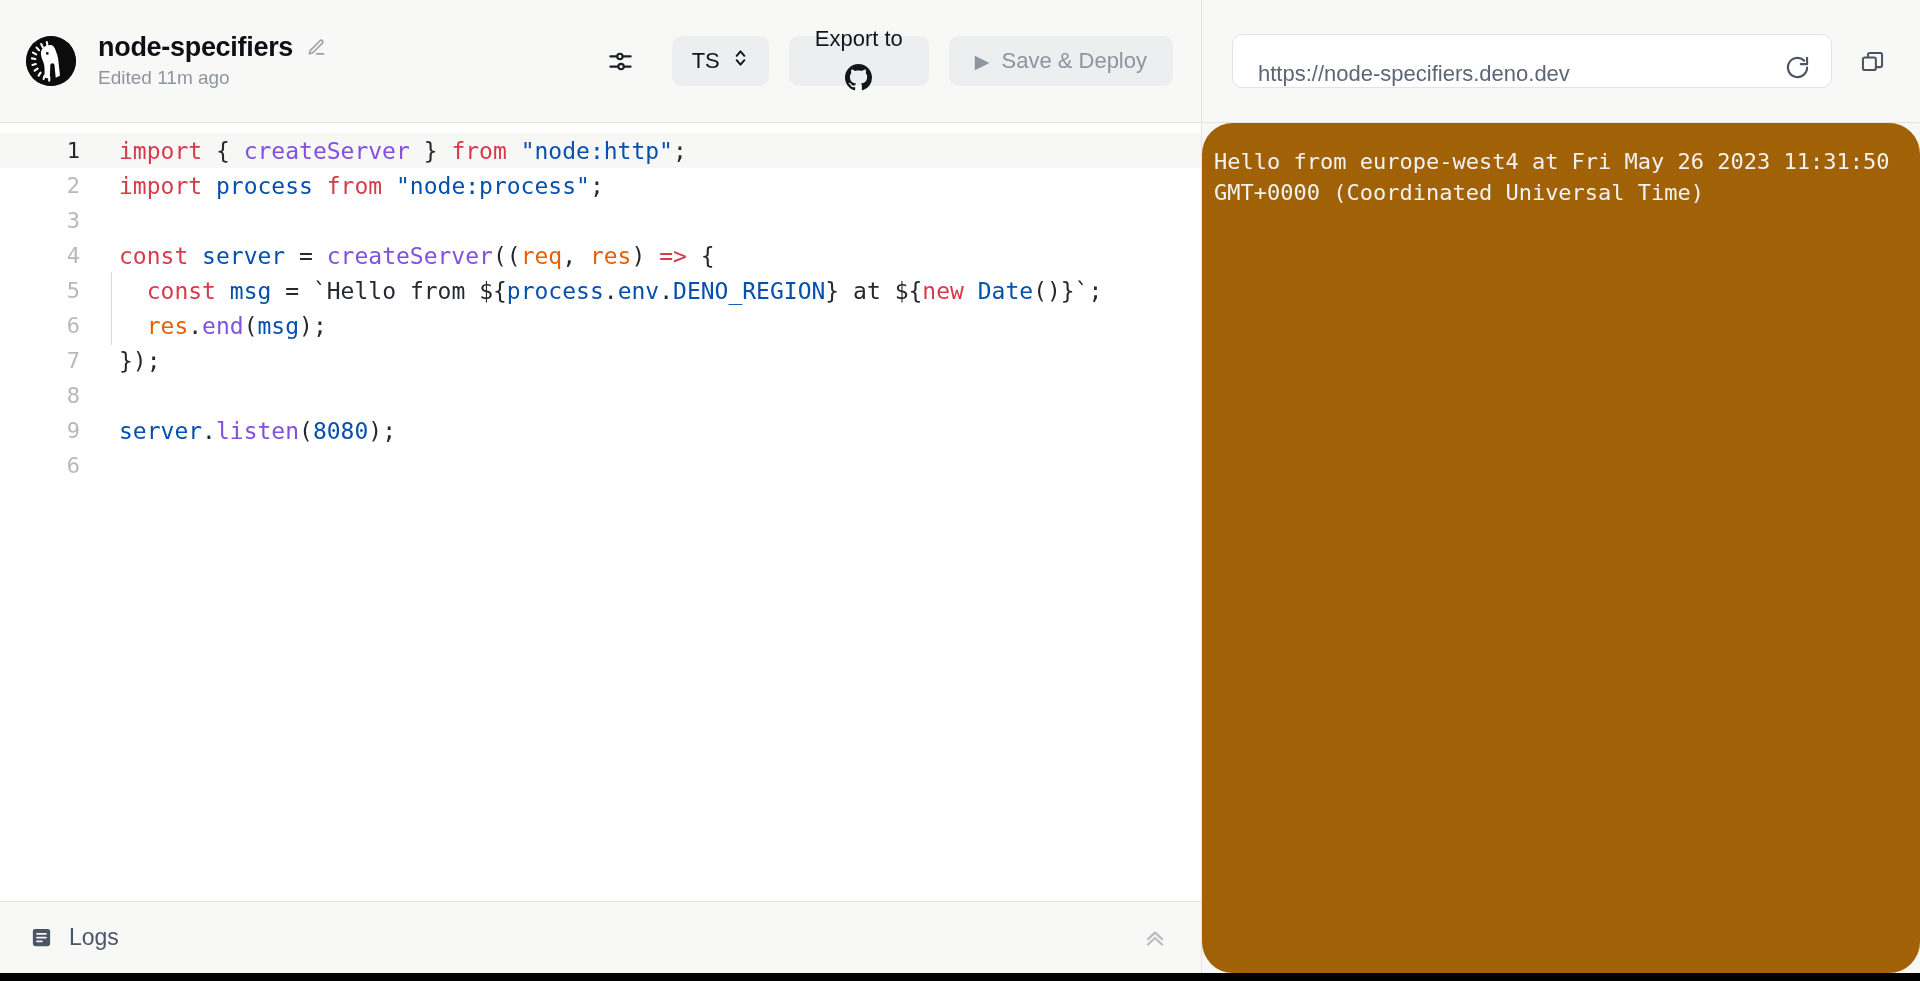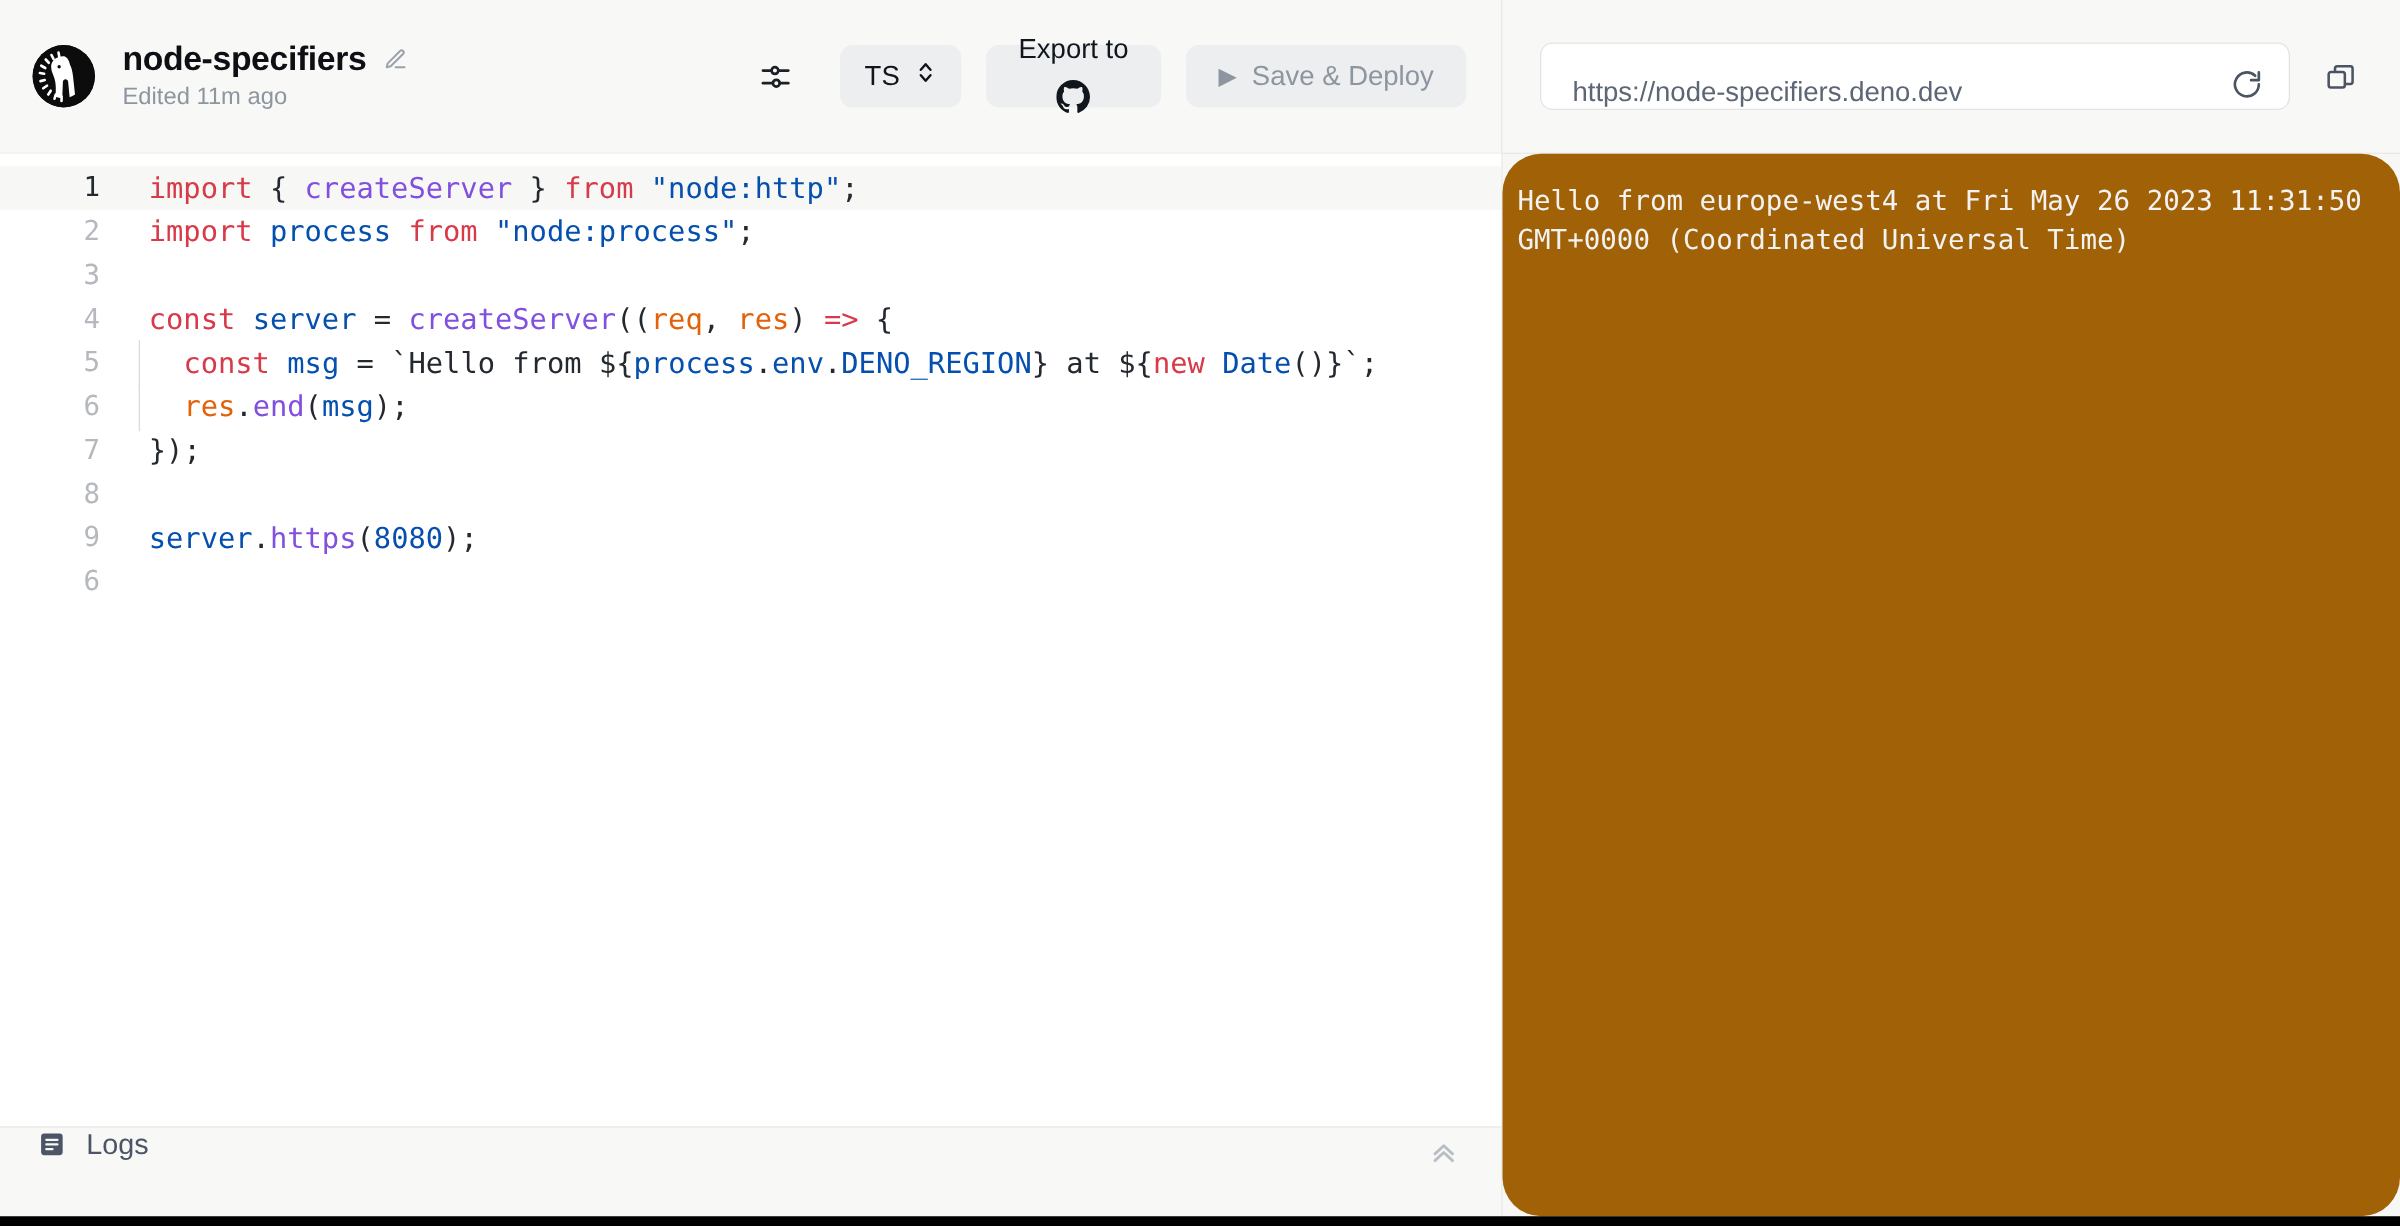--- a/index.html
+++ b/index.html
@@ -166,21 +166,21 @@
   .t-par  { color: #e36209; }
   .t-num  { color: #0550ae; }
   .t-pl   { color: #24292f; }
 
   
   .logsbar {
     height: 72px;
     flex: none;
     background: #f8f8f6;
     border-top: 1px solid #e3e3e0;
-    display: flex; align-items: flex-start;
+    display: flex; align-items: center;
     padding: 0 26px 0 30px;
   }
   .logs-left { display: flex; align-items: center; gap: 16px; cursor: pointer; }
   .logs-icon { width: 23px; height: 23px; color: #4b5565; display: block; }
   .logs-label { font-size: 23px; color: #4b5565; }
   .logs-spacer { flex: 1; }
   .chev-btn {
     width: 40px; height: 40px; border: none; background: transparent;
     display: flex; align-items: center; justify-content: center;
     cursor: pointer; color: #b9bec6;
@@ -312,21 +312,21 @@
     <div class="editor-pane">
       <div class="code-area" id="code-area">
           <div class="code-line active"><span class="ln">1</span><span class="code-txt"><span class="t-kw">import</span> { <span class="t-fn">createServer</span> <span class="t-pl">}</span> <span class="t-kw">from</span> <span class="t-str">"node:http"</span>;</span></div>
           <div class="code-line"><span class="ln">2</span><span class="code-txt"><span class="t-kw">import</span> <span class="t-var">process</span> <span class="t-kw">from</span> <span class="t-str">"node:process"</span>;</span></div>
           <div class="code-line"><span class="ln">3</span><span class="code-txt"></span></div>
           <div class="code-line"><span class="ln">4</span><span class="code-txt"><span class="t-kw">const</span> <span class="t-var">server</span> = <span class="t-fn">createServer</span>((<span class="t-par">req</span>, <span class="t-par">res</span>) <span class="t-kw">=&gt;</span> {</span></div>
           <div class="code-line"><span class="ln">5</span><span class="code-txt guide">  <span class="t-kw">const</span> <span class="t-var">msg</span> = <span class="t-pl">`</span><span class="t-pl">Hello</span> <span class="t-pl">from</span> <span class="t-pl">${</span><span class="t-var">process</span>.<span class="t-var">env</span>.<span class="t-var">DENO_REGION</span><span class="t-pl">}</span> <span class="t-pl">at</span> <span class="t-pl">${</span><span class="t-kw">new</span> <span class="t-var">Date</span>()<span class="t-pl">}</span><span class="t-pl">`</span>;</span></div>
           <div class="code-line"><span class="ln">6</span><span class="code-txt guide">  <span class="t-par">res</span>.<span class="t-fn">end</span>(<span class="t-var">msg</span>);</span></div>
           <div class="code-line"><span class="ln">7</span><span class="code-txt"><span class="t-pl">}</span>);</span></div>
           <div class="code-line"><span class="ln">8</span><span class="code-txt"></span></div>
-          <div class="code-line"><span class="ln">9</span><span class="code-txt"><span class="t-var">server</span>.<span class="t-fn">https</span>(<span class="t-num">8080</span>);</span></div>
+          <div class="code-line"><span class="ln">9</span><span class="code-txt"><span class="t-var">server</span>.<span class="t-fn">listen</span>(<span class="t-num">8080</span>);</span></div>
           <div class="code-line"><span class="ln">6</span><span class="code-txt"></span></div>
         </div>
 
       <div class="logsbar">
         <div class="logs-left">
           <span>
             <svg class="logs-icon" viewBox="0 0 24 24" fill="currentColor" aria-hidden="true">
               <rect x="3" y="3" width="18" height="18" rx="2.6"></rect>
               <rect x="6.4" y="7.2" width="11.2" height="1.9" rx=".9" fill="#f8f8f6"></rect>
               <rect x="6.4" y="11.1" width="11.2" height="1.9" rx=".9" fill="#f8f8f6"></rect>

